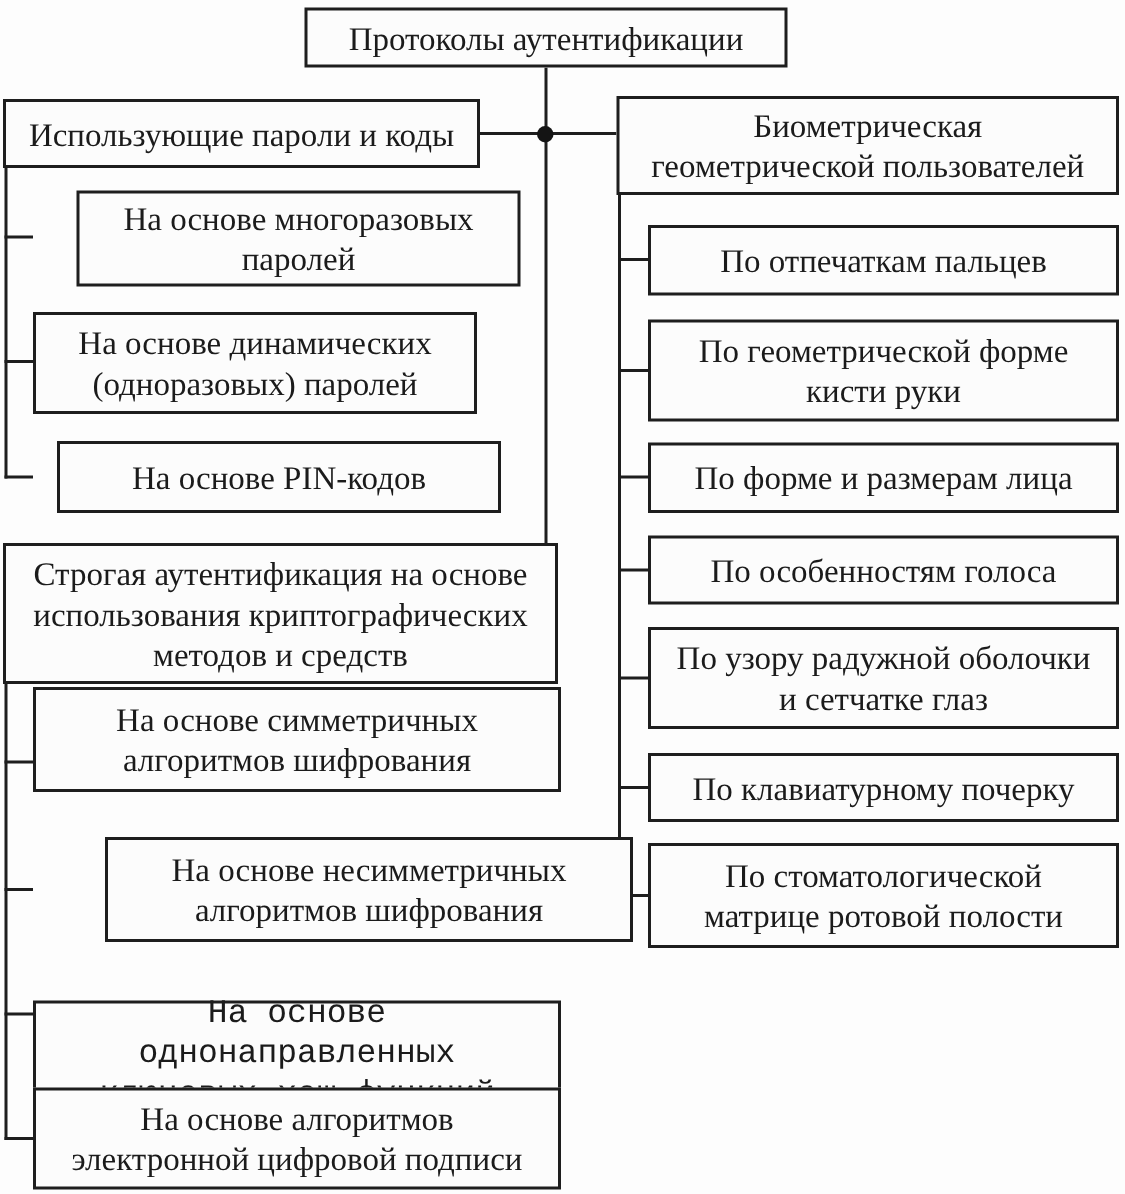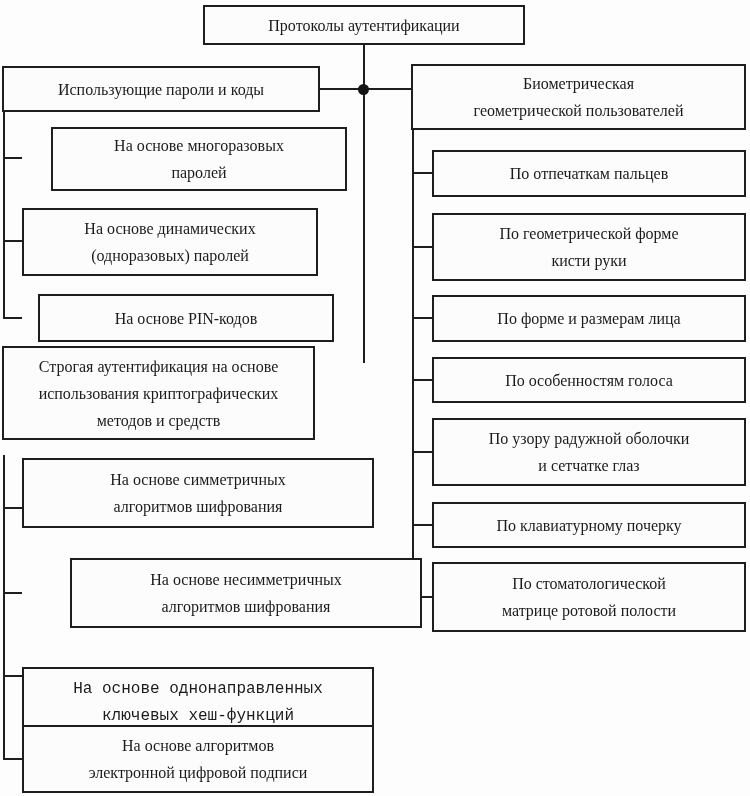--- a/index.html
+++ b/index.html
@@ -8,21 +8,21 @@
     background:#fdfdfd; overflow:hidden;
     font-family:"Liberation Serif","DejaVu Serif",serif;
   }
   .box {
     position:absolute; box-sizing:border-box;
     border:2px solid #1e1e1e; background:#fcfcfc;
     display:flex; align-items:center; justify-content:center;
   }
   .box .lbl {
     white-space:pre-line; text-align:center;
-    font-size:16px; line-height:27px; color:#1b1b1b; padding:0 4px;
+    font-size:22px; line-height:27px; color:#1b1b1b; padding:0 4px;
   }
   .line { position:absolute; background:#1e1e1e; }
   .dot  { position:absolute; width:11px; height:11px; border-radius:50%; background:#141414; }
 </style>
 </head>
 <body>
 
 <div class="canvas">
 
   <div class="line" style="left:363px; top:45px;  width:2px;  height:318px;"></div>
@@ -61,21 +61,21 @@
 паролей</span>
   </div>
   <div class="box" style="left:22px; top:208px; width:296px; height:68px;">
     <span class="lbl">На основе динамических
 (одноразовых) паролей</span>
   </div>
   <div class="box" style="left:38px; top:294px; width:296px; height:48px;">
     <span class="lbl">На основе PIN-кодов</span>
   </div>
 
-  <div class="box" style="left:2px; top:346px; width:313px; height:94px;">
+  <div class="box" style="left:2px; top:362px; width:370px; height:94px;">
     <span class="lbl">Строгая аутентификация на основе
 использования криптографических
 методов и средств</span>
   </div>
   <div class="box" style="left:22px; top:458px; width:352px; height:70px;">
     <span class="lbl">На основе симметричных
 алгоритмов шифрования</span>
   </div>
   <div class="box" style="left:22px; top:558px; width:352px; height:70px;margin-left:48px;">
     <span class="lbl">На основе несимметричных

